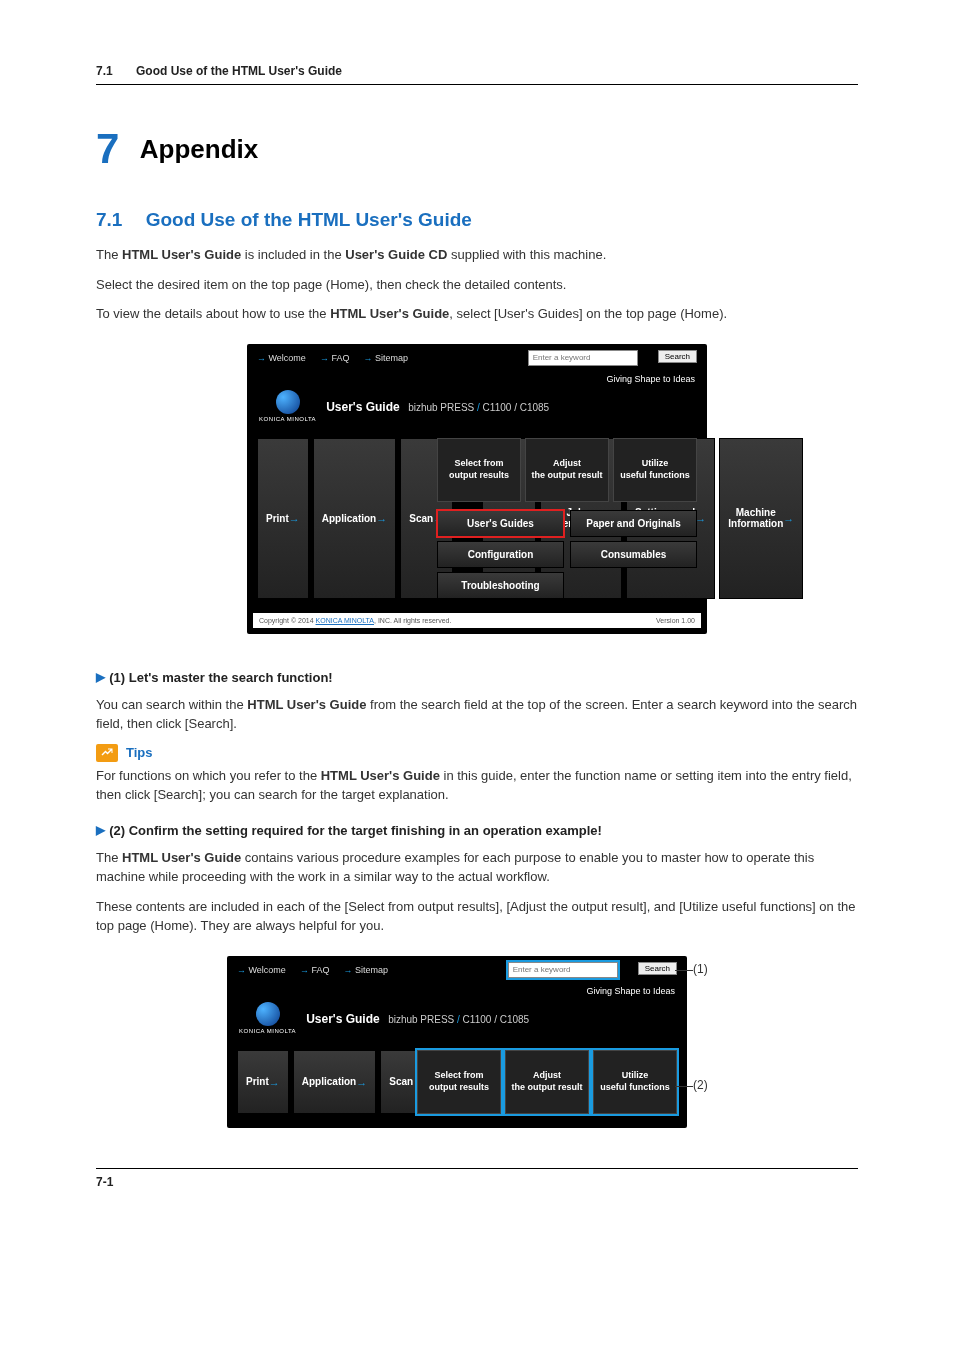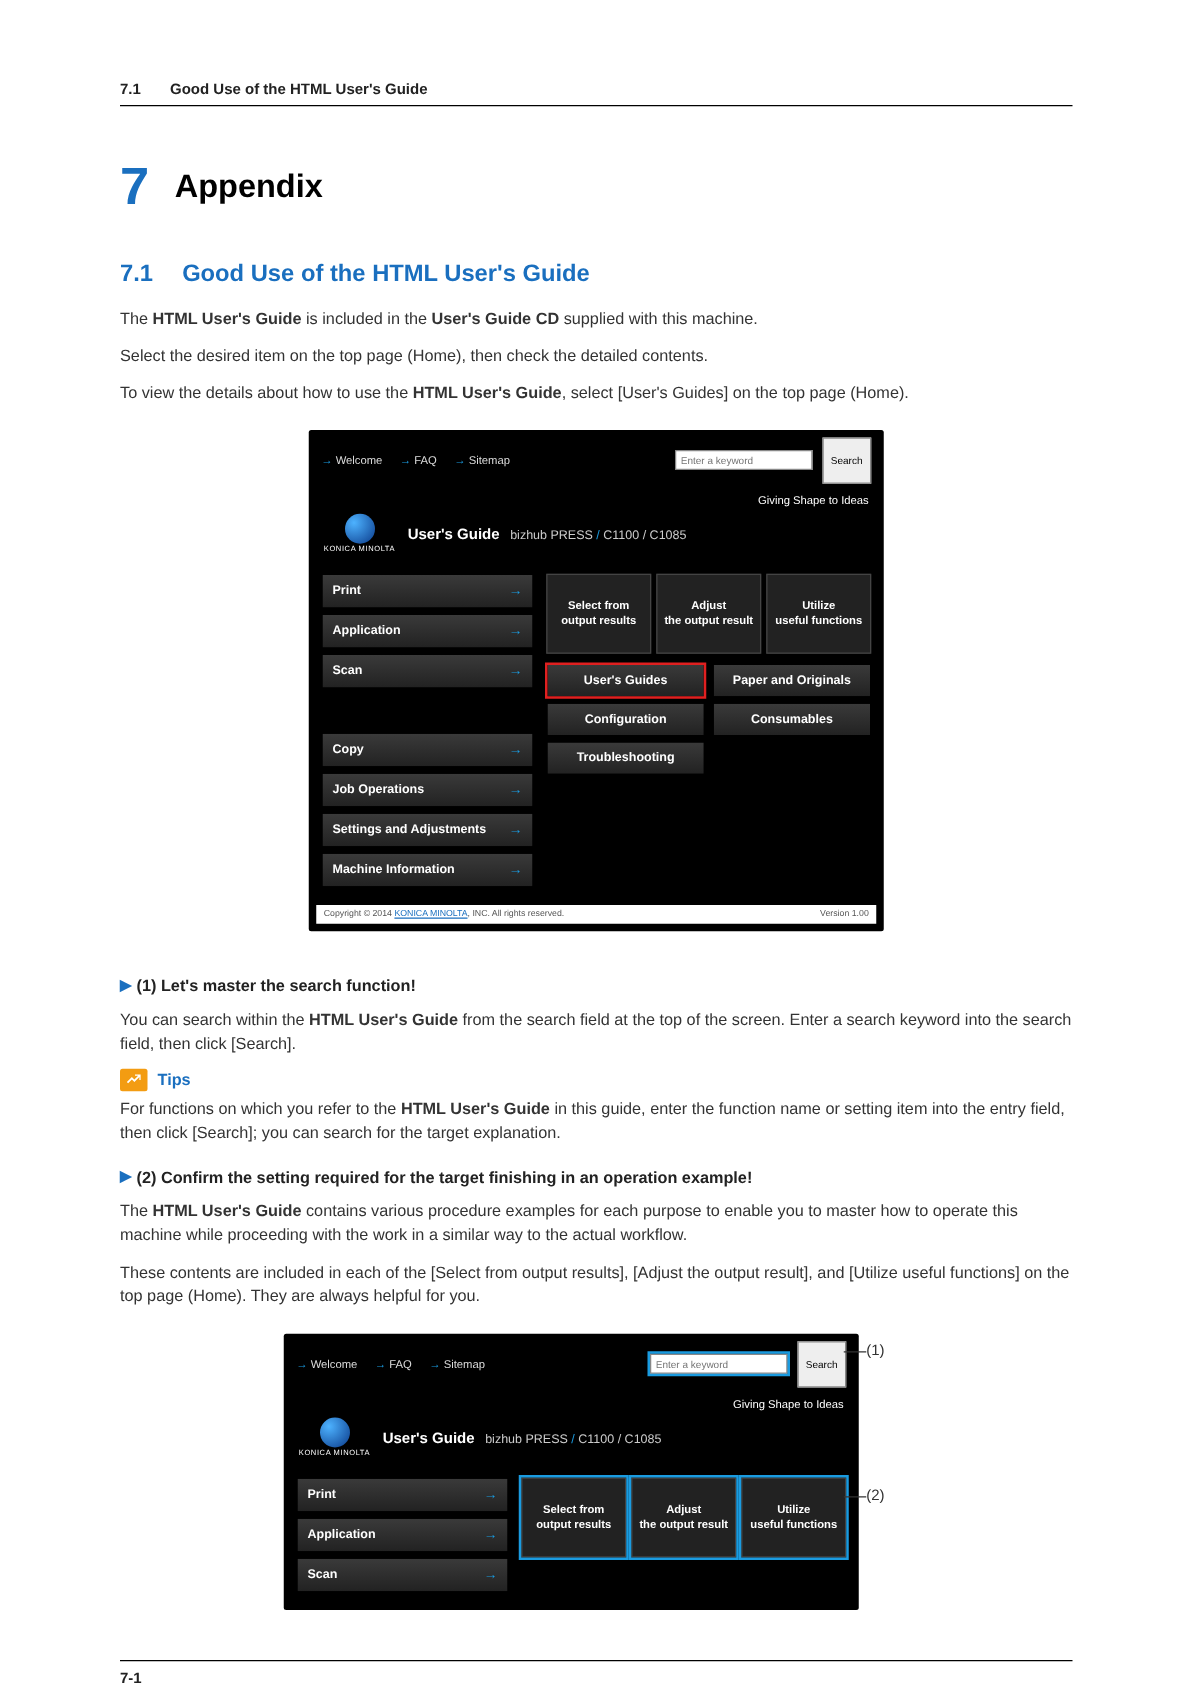--- a/index.html
+++ b/index.html
@@ -14,33 +14,33 @@
   .sec-heading .sn { margin-right: 18px; }
   .body-p { font-size: 13px; line-height: 1.5; margin-bottom: 10px; color: #333; }
   .body-p b { font-weight: bold; }
   .figure-wrap { display: flex; justify-content: center; margin: 20px 0 36px 0; }
   .figure-wrap.with-callouts { align-items: flex-start; }
   .shot { width: 460px; background: #000000; border-radius: 2px; padding: 0 0 6px 0; font-family: Arial, sans-serif; }
   .shot-top { display: flex; align-items: center; justify-content: space-between; padding: 6px 10px; }
   .shot-top-links { display: flex; gap: 14px; }
   .shot-top-links span { color: #ddd; font-size: 9px; }
   .shot-top-links span::before { content: "→ "; color: #1a9be0; font-size: 9px; }
-  .shot-search { display: flex; align-items: center; gap: 8px; }
+  .shot-search { display: flex; align-items: flex-start; gap: 20px; }
   .shot-search input { width: 110px; height: 16px; font-size: 8px; padding: 0 4px; border: 1px solid #888; background: #fff; }
-  .shot-search .sbtn { background: #eee; border: 1px solid #888; font-size: 8px; padding: 13px 6px; color: #000; }
+  .shot-search .sbtn { background: #eee; border: 1px solid #888; font-size: 8px; padding: 1px 6px; color: #000; }
   .shot-tagline { text-align: right; color: #fff; font-size: 9px; padding: 2px 12px 0 0; }
   .shot-logo-row { display: flex; align-items: center; padding: 6px 12px 12px 12px; gap: 10px; }
   .km-logo { display: flex; flex-direction: column; align-items: center; }
   .km-logo .globe { width: 24px; height: 24px; border-radius: 50%; background: radial-gradient(circle at 30% 30%, #4db2ff, #0a3a8a); }
   .km-logo .km-text { color: #fff; font-size: 6px; letter-spacing: 0.5px; margin-top: 2px; }
   .ug-title { color: #fff; font-size: 12px; font-weight: bold; }
   .ug-sub { color: #ccc; font-size: 10px; margin-left: 4px; font-weight: normal; }
   .ug-sub .slash { color: #1a9be0; }
   .shot-body { display: flex; padding: 4px 10px 8px 10px; gap: 10px; }
-  .side-col { width: 170px; display: flex; flex-direction: column; gap: 4px; text-align: center; }
+  .side-col { width: 170px; display: flex; gap: 4px; text-align: center; }
   .side-btn { background: linear-gradient(#3a3a3a, #222); color: #fff; font-size: 10px; font-weight: bold; padding: 7px 8px; display: flex; justify-content: space-between; align-items: center; border: 1px solid #000; }
   .side-btn.spacer { visibility: hidden; }
   .side-btn .arrow { color: #1a9be0; font-size: 11px; }
   .right-area { flex: 1; display: flex; flex-direction: column; gap: 6px; }
   .tri-row { display: flex; gap: 4px; }
   .tri-box { flex: 1; height: 64px; background: #222; color: #fff; font-size: 9px; font-weight: bold; display: flex; align-items: center; justify-content: center; text-align: center; line-height: 1.3; border: 1px solid #444; }
   .grid-rows { display: flex; flex-direction: column; gap: 4px; margin-top: 2px; }
   .grid-row { display: flex; gap: 6px; }
   .grid-btn { flex: 1; background: linear-gradient(#3a3a3a, #222); color: #fff; font-size: 10px; font-weight: bold; padding: 7px 4px; text-align: center; border: 1px solid #000; }
   .grid-btn.hl { outline: 2px solid #e02020; outline-offset: -1px; }

